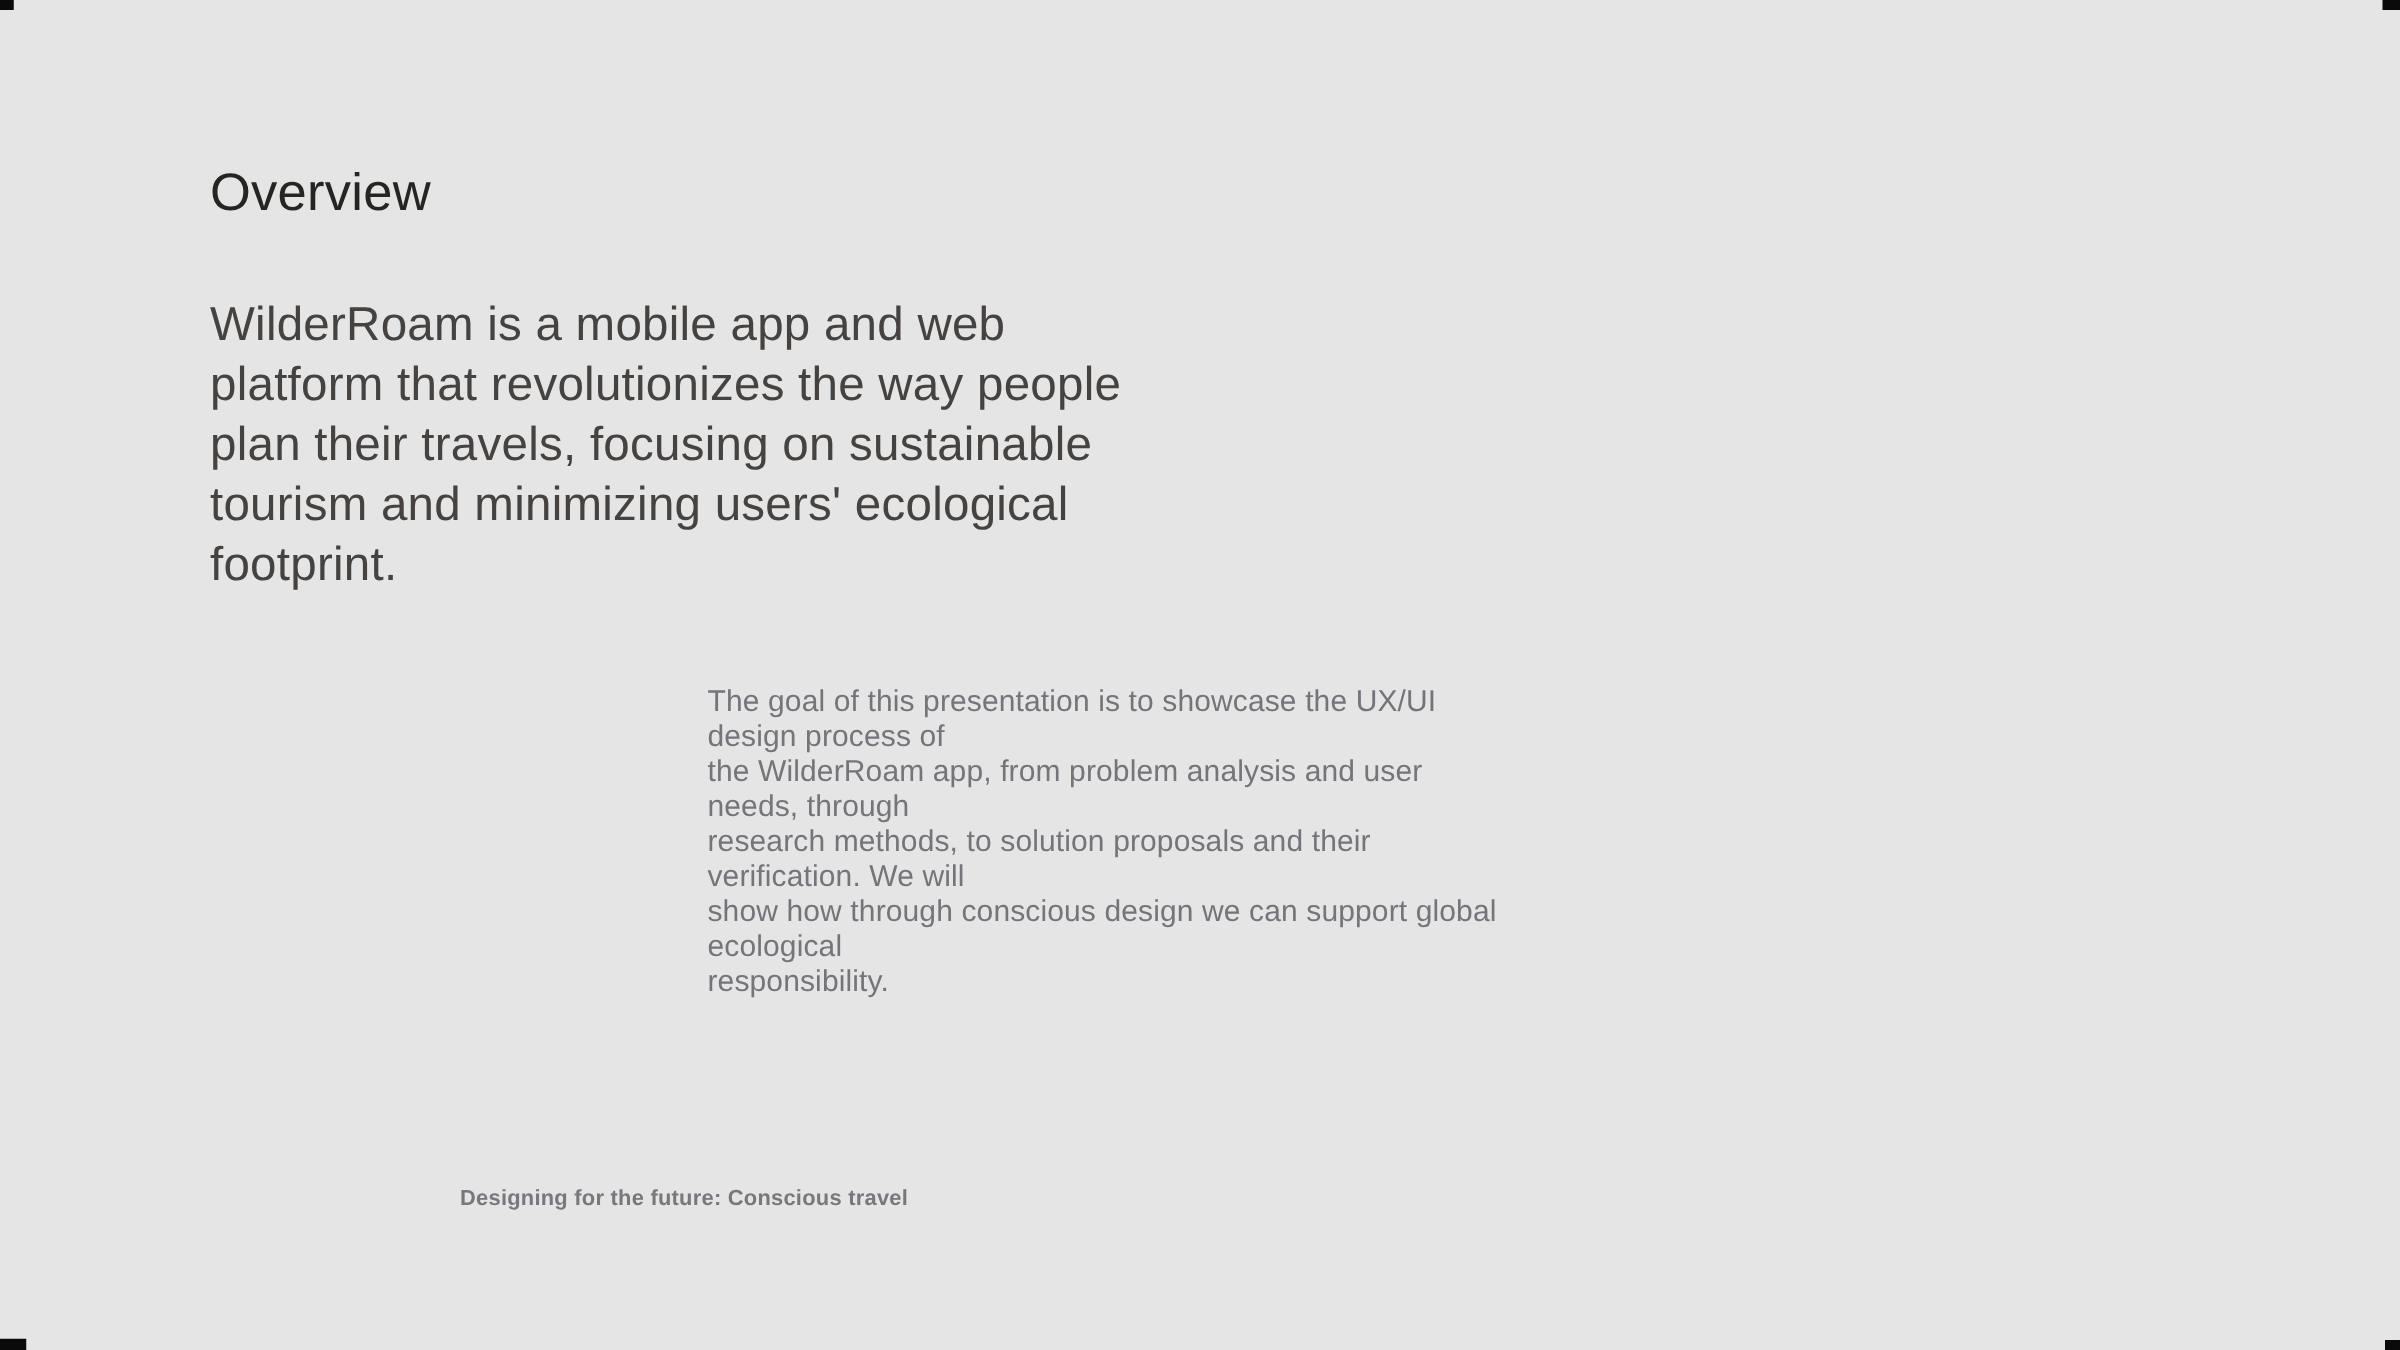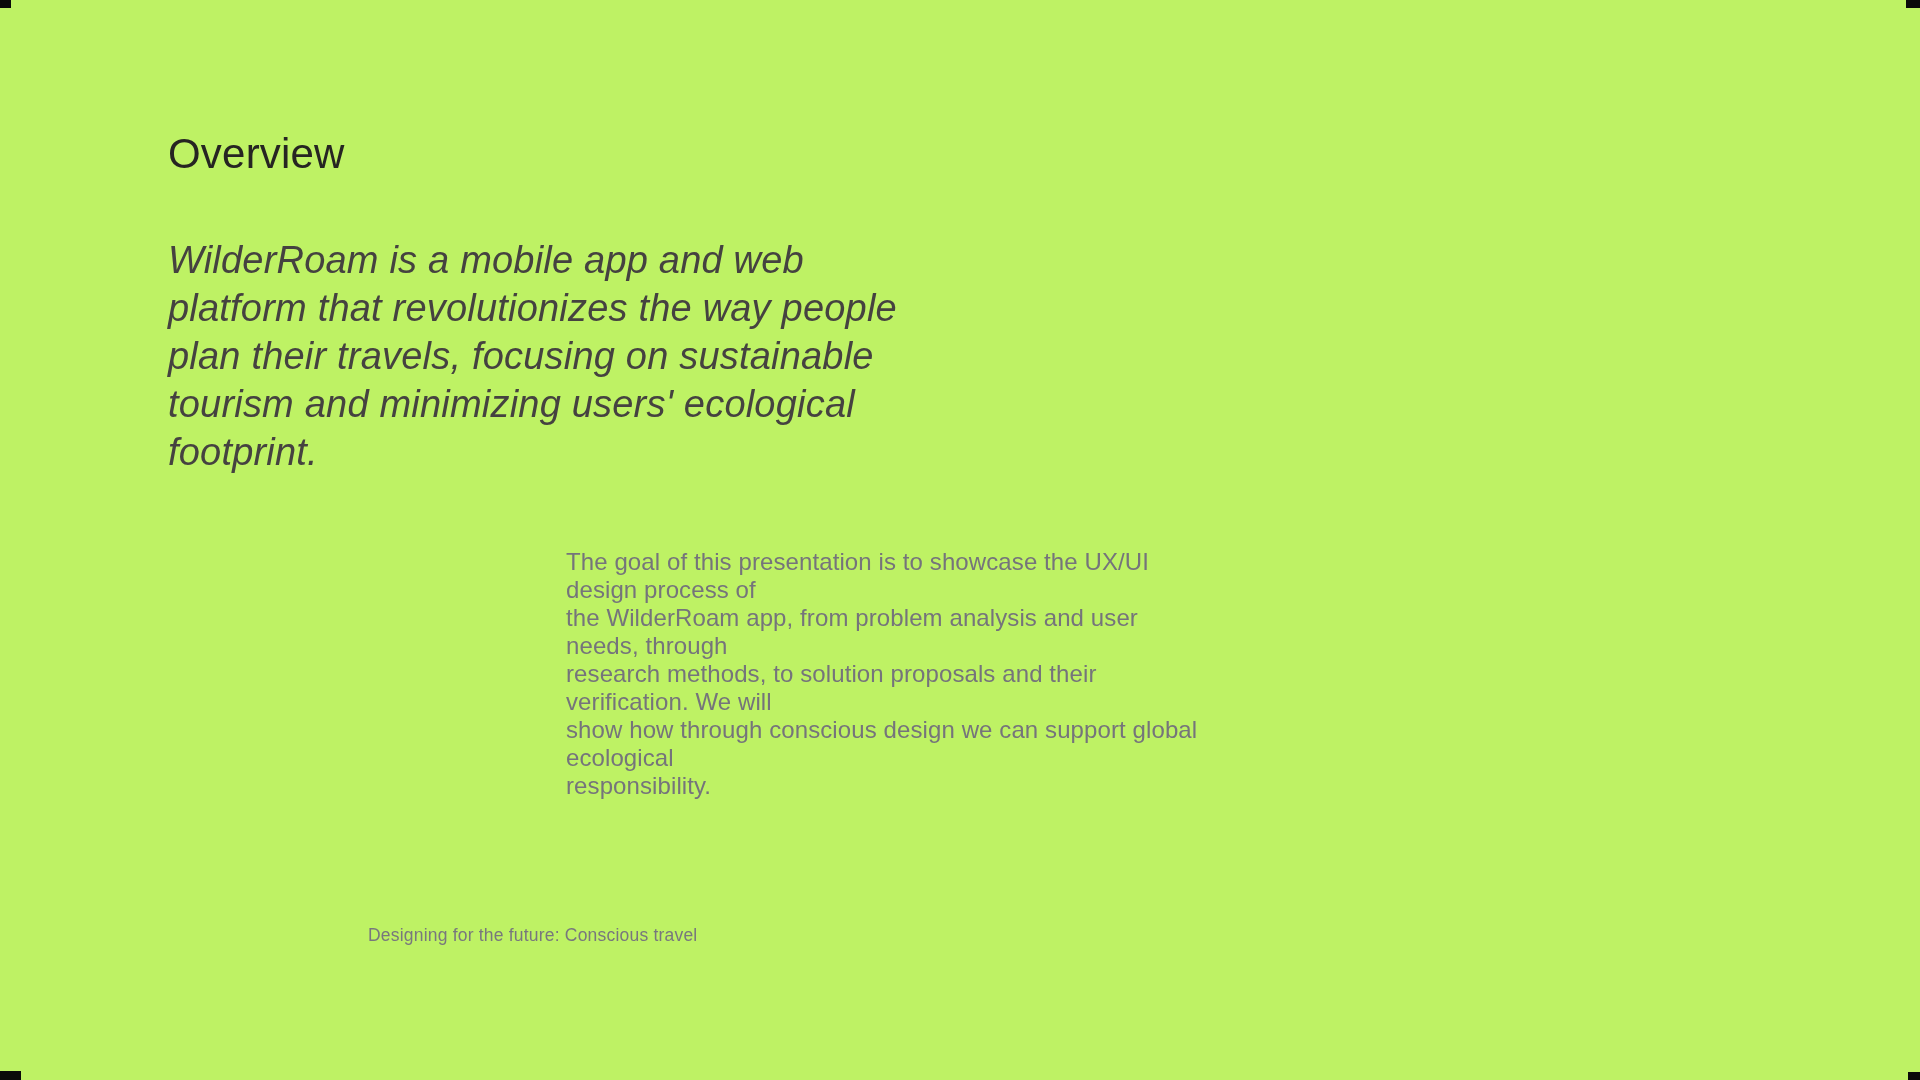--- a/index.html
+++ b/index.html
@@ -7,21 +7,21 @@
     padding: 0;
     width: 1920px;
     height: 1080px;
     overflow: hidden;
     font-family: "Liberation Sans", sans-serif;
   }
   .slide {
     position: relative;
     width: 1920px;
     height: 1080px;
-    background: #bef264;
+    background: #e5e5e5;
   }
   .corner {
     position: absolute;
     background: #0a0a0a;
   }
   .corner.tl { left: 0; top: 0; width: 11px; height: 8px; }
   .corner.tr { right: 0; top: 0; width: 14px; height: 8px; }
   .corner.bl { left: 0; bottom: 0; width: 21px; height: 9px; }
   .corner.br { right: 0; bottom: 0; width: 12px; height: 8px; }
 
@@ -41,43 +41,42 @@
     left: 168px;
     top: 236px;
     margin: 0;
     width: 800px;
     font-size: 38px;
     line-height: 48px;
     font-weight: 400;
     letter-spacing: 0.2px;
     color: #454240;
     white-space: pre-line;
-    font-style: italic;
   }
   .body-par {
     position: absolute;
     left: 566px;
     top: 548px;
     margin: 0;
     width: 640px;
     font-size: 24px;
     line-height: 28px;
     font-weight: 400;
     letter-spacing: 0.1px;
     color: #75747b;
     white-space: pre-line;
   }
   .footer-line {
     position: absolute;
     left: 368px;
-    top: 924px;
+    top: 947px;
     margin: 0;
     font-size: 17.5px;
     line-height: 22px;
-    font-weight: 400;
+    font-weight: 700;
     letter-spacing: 0.2px;
     color: #78777d;
   }
 </style>
 </head>
 <body>
 
 <div class="slide">
   <div class="corner tl"></div>
   <div class="corner tr"></div>

